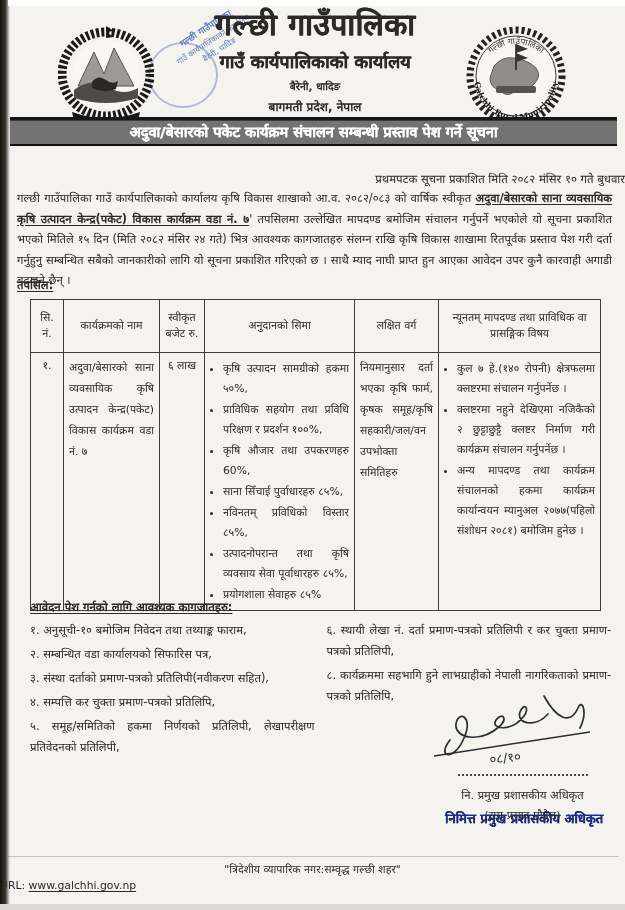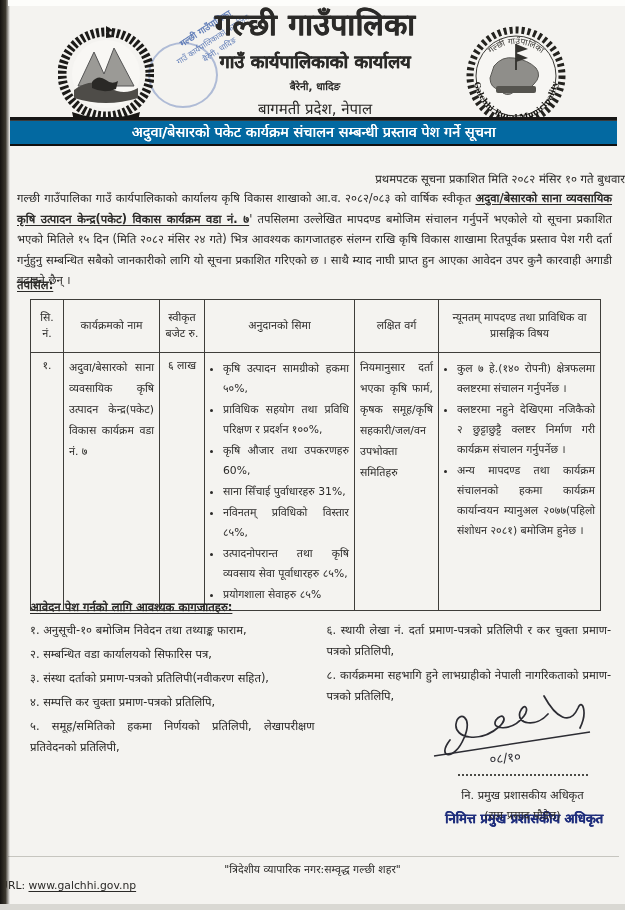--- a/index.html
+++ b/index.html
@@ -17,38 +17,38 @@
     background:#fdfdfb;
   }
   .bottom-strip{position:absolute;left:0;right:0;bottom:0;height:6px;background:#d9d8d3;z-index:5;}
 
   
   .hdr{position:absolute;left:0;top:8px;width:100%;height:108px;}
   .hdr-center{position:absolute;left:150px;width:330px;top:0;text-align:center;z-index:2;}
   .t-muni{font-size:30px;font-weight:bold;letter-spacing:.5px;text-shadow:.6px 0 0 #2b2a28;margin:0;line-height:1.15;}
   .t-office{font-size:18px;font-weight:bold;margin-top:6px;text-shadow:.3px 0 0 #2b2a28;}
   .t-addr{font-size:10.5px;font-weight:bold;margin-top:6px;}
-  .t-prov{font-size:15px;font-weight:normal;margin-top:5px;}
+  .t-prov{font-size:12px;font-weight:bold;margin-top:5px;}
   .emblem-left{position:absolute;left:58px;top:16px;z-index:1;}
   .emblem-right{position:absolute;left:458px;top:16px;z-index:1;}
   .ink-stamp{
     position:absolute;left:152px;top:48px;z-index:1;width:120px;
     transform:rotate(-33deg);transform-origin:left top;
     color:rgba(62,98,170,.78);text-align:center;line-height:1.5;
   }
   .ink-stamp .s1{font-size:9px;font-weight:bold;}
   .ink-stamp .s2{font-size:8px;}
   .ink-stamp .s3{font-size:8px;}
   .stamp-ring{position:absolute;left:148px;top:34px;width:66px;height:62px;border:2px solid rgba(62,98,170,.38);border-radius:50%;z-index:0;}
 
   
   .banner{
     position:absolute;left:10px;right:8px;top:117px;height:24px;z-index:2;
-    background:#0369a1;color:#fff;text-align:center;
-    font-size:14.5px;font-weight:normal;line-height:25px;
+    background:#737373;color:#fff;text-align:center;
+    font-size:14.5px;font-weight:bold;line-height:25px;
     border-top:3px solid #161616;border-bottom:2px solid #101010;
     box-shadow:inset 0 1px 0 #3b3b3b; text-shadow:.4px 0 0 #fff;
   }
 
   
   .notice-no{position:absolute;left:0;width:100%;top:153px;text-align:center;font-size:11.5px;font-weight:bold;text-decoration:underline;text-underline-offset:2px;}
   .notice-pub{position:absolute;left:0;width:100%;top:171px;text-align:right;font-size:11.5px;font-weight:normal;}
 
   
   .para{position:absolute;left:17px;right:13px;top:188px;font-size:11.4px;line-height:20.5px;text-align:justify;}
@@ -178,21 +178,21 @@
     <tbody>
       <tr>
         <td class="c-sn">१.</td>
         <td class="c-prog">अदुवा/बेसारको साना व्यवसायिक कृषि उत्पादन केन्द्र(पकेट) विकास कार्यक्रम वडा नं. ७</td>
         <td class="c-budget">६ लाख</td>
         <td>
           <ul class="cell-list">
             <li>कृषि उत्पादन सामग्रीको हकमा ५०%,</li>
             <li>प्राविधिक सहयोग तथा प्रविधि परिक्षण र प्रदर्शन १००%,</li>
             <li>कृषि औजार तथा उपकरणहरु 60%,</li>
-            <li>साना सिँचाई पुर्वाधारहरु 31%,</li>
+            <li>साना सिँचाई पुर्वाधारहरु ८५%,</li>
             <li>नविनतम् प्रविधिको विस्तार ८५%,</li>
             <li>उत्पादनोपरान्त तथा कृषि व्यवसाय सेवा पूर्वाधारहरु ८५%,</li>
             <li>प्रयोगशाला सेवाहरु ८५%</li>
           </ul>
         </td>
         <td class="c-target">नियमानुसार दर्ता भएका कृषि फार्म, कृषक समूह/कृषि सहकारी/जल/वन उपभोक्ता समितिहरु</td>
         <td class="c-std">
           <ul class="cell-list">
             <li>कुल ७ हे.(१४० रोपनी) क्षेत्रफलमा क्लष्टरमा संचालन गर्नुपर्नेछ ।</li>
             <li>क्लष्टरमा नहुने देखिएमा नजिकैको २ छुट्टाछुट्टै क्लष्टर निर्माण गरी कार्यक्रम संचालन गर्नुपर्नेछ ।</li>

